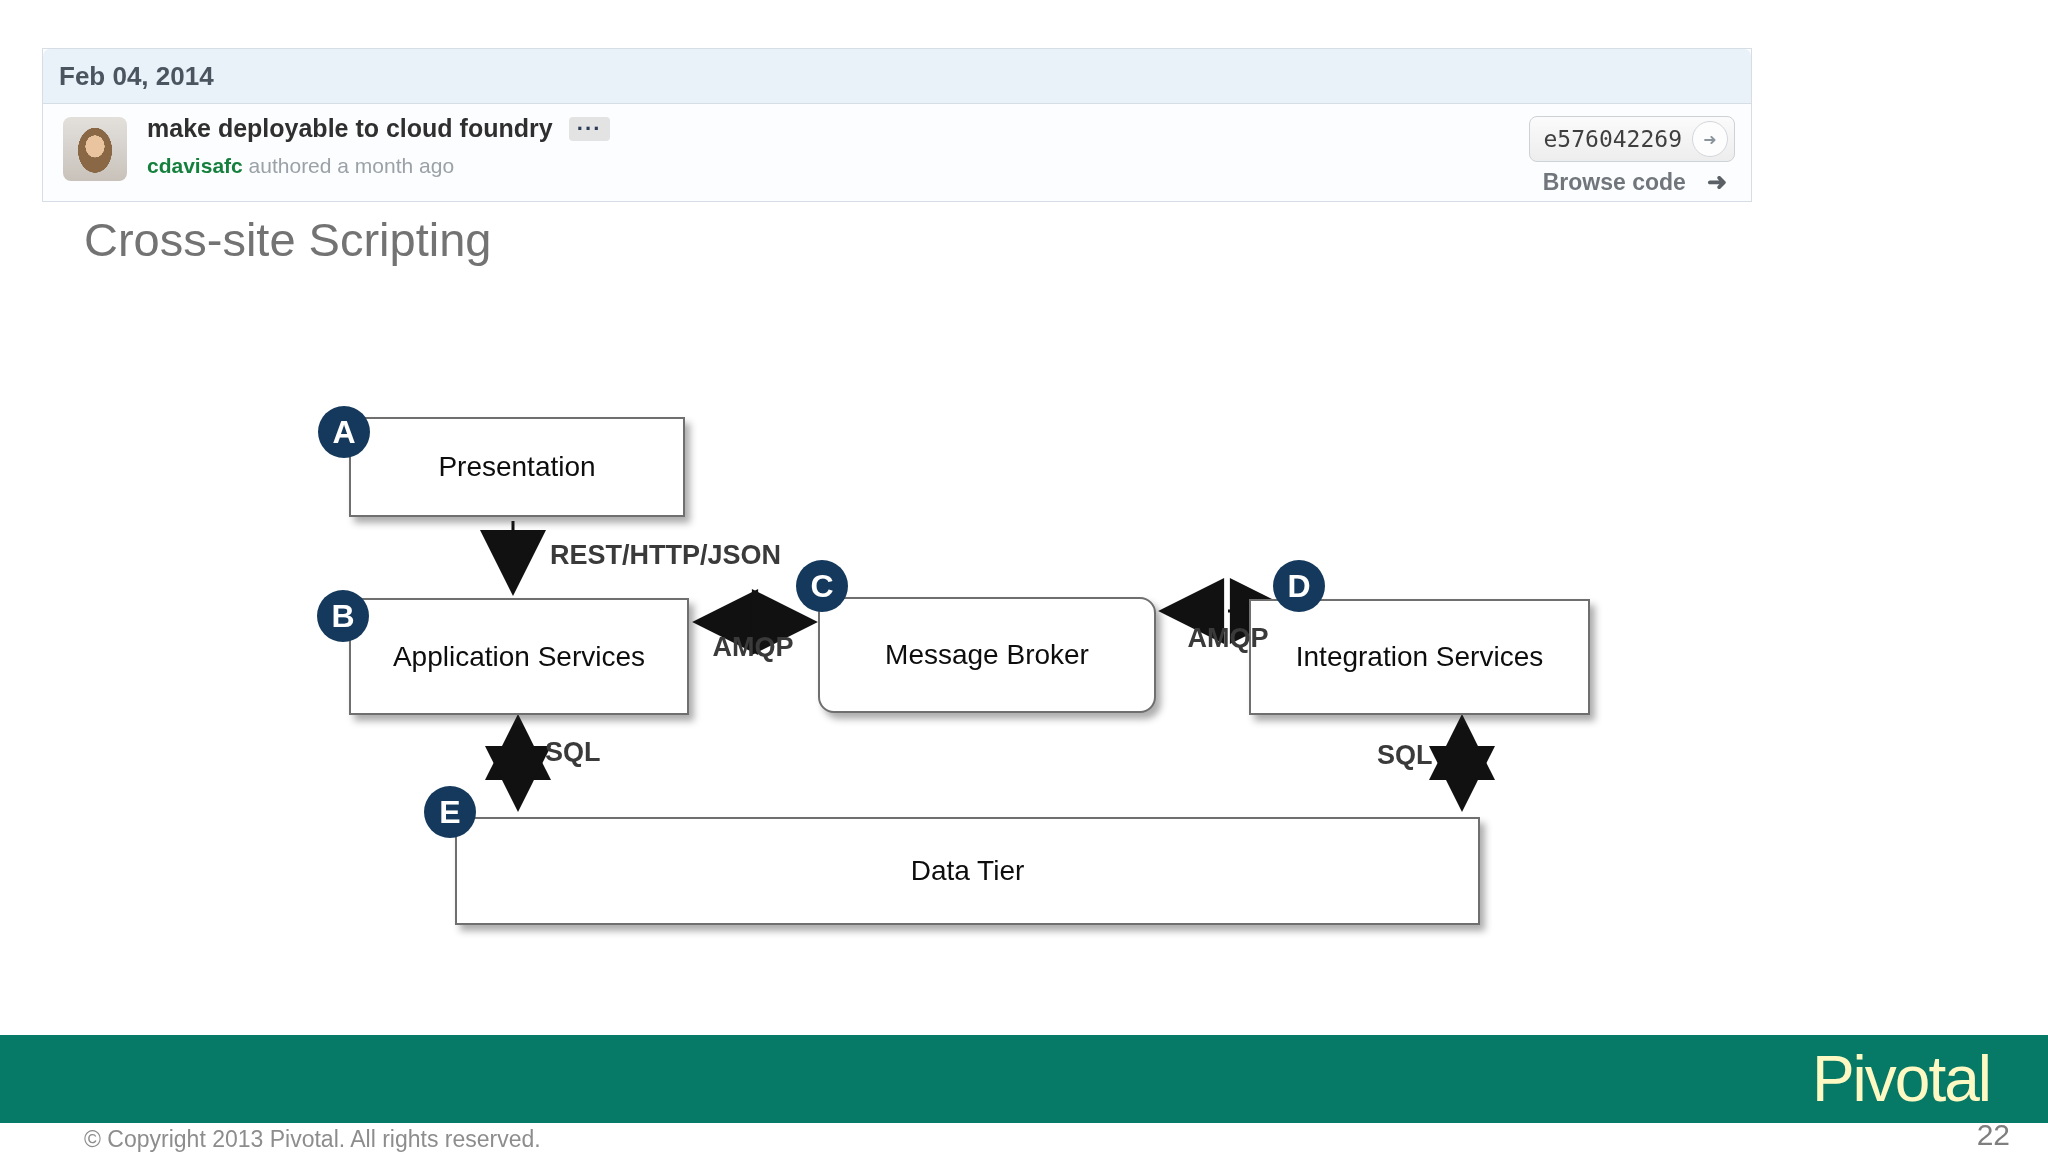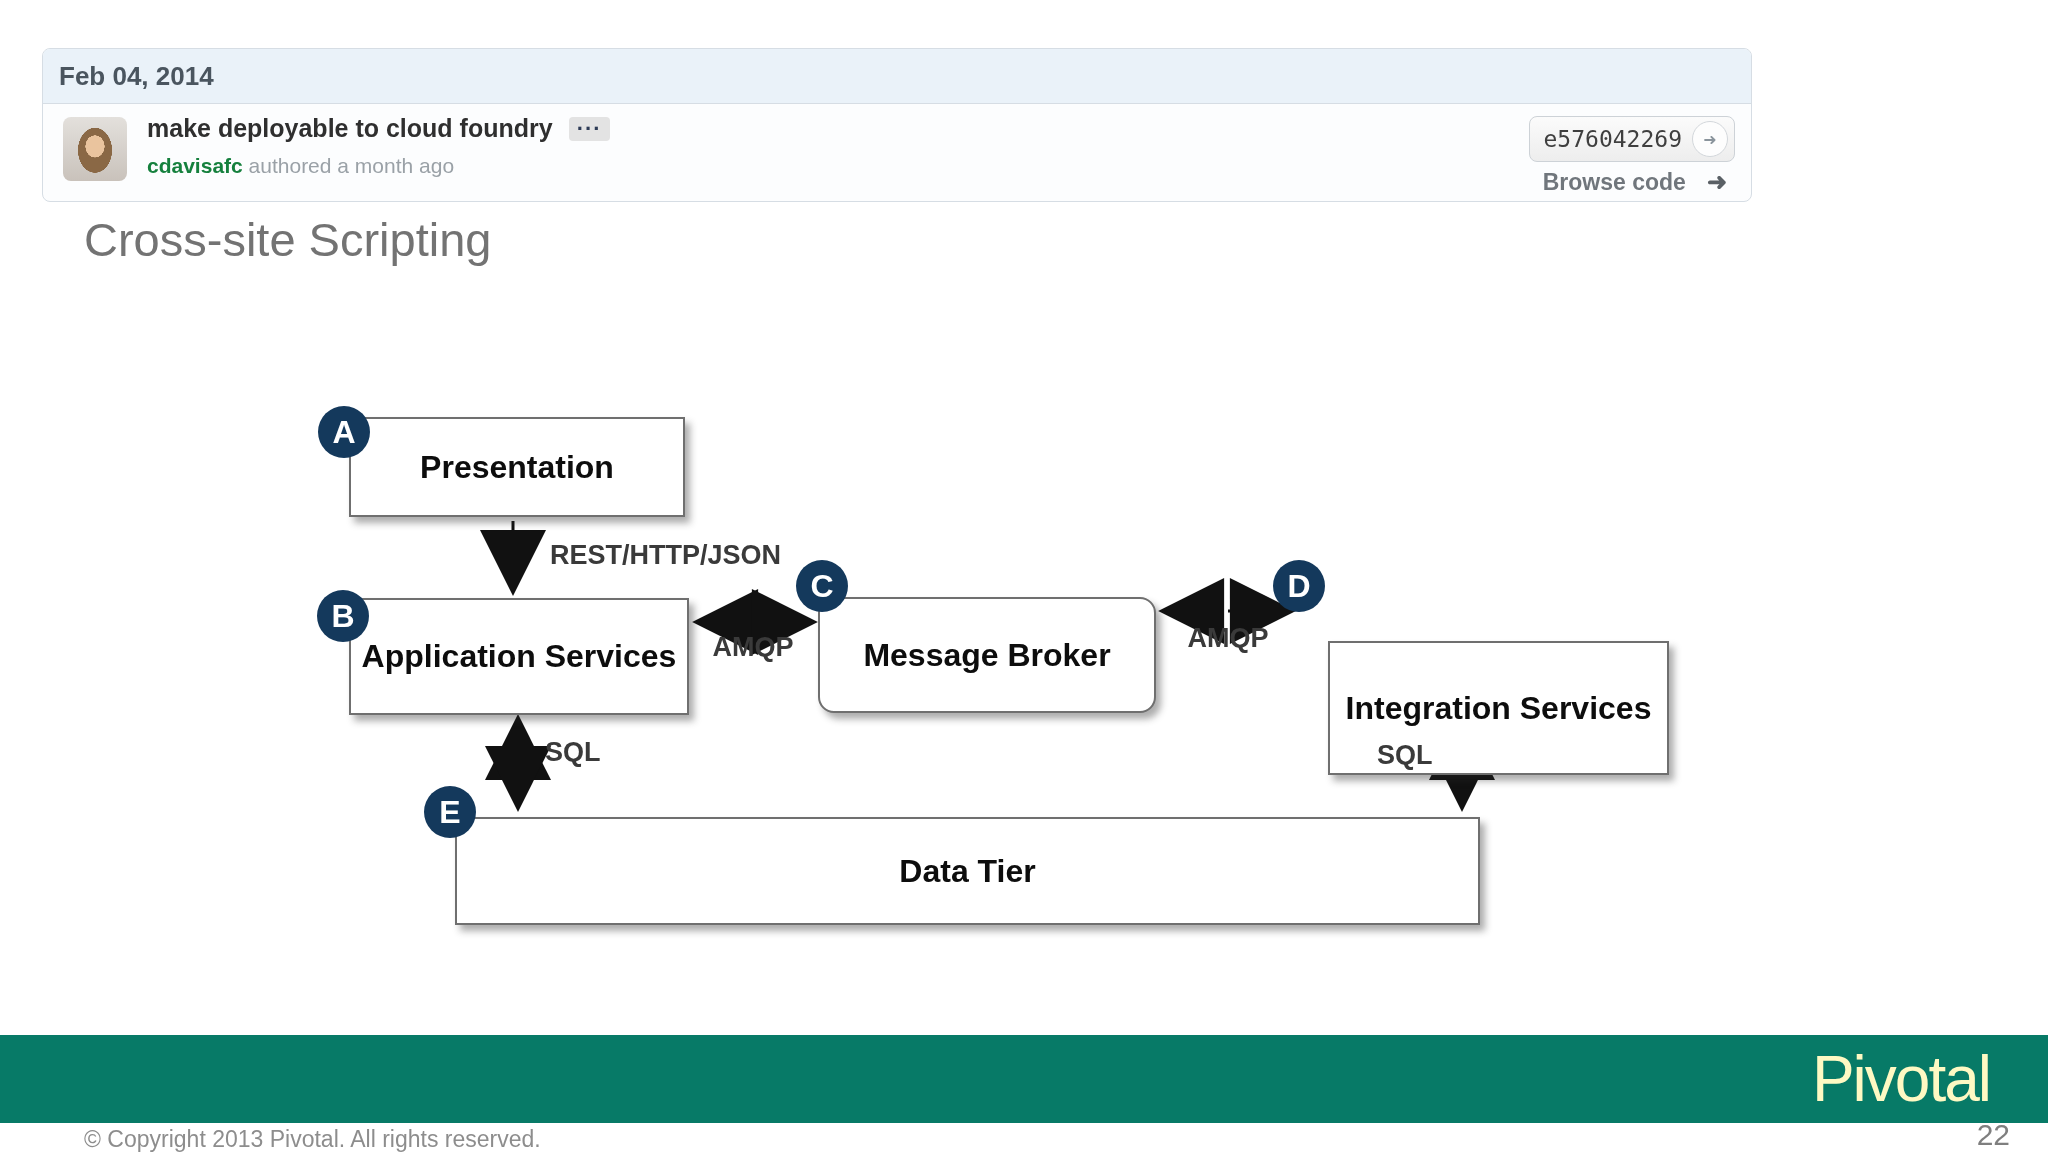--- a/index.html
+++ b/index.html
@@ -1,21 +1,21 @@
 <!DOCTYPE html>
 <html><head>
 <meta charset="utf-8">
 <style>
   html,body{margin:0;padding:0;background:#fff;}
   .stage{position:relative;width:2048px;height:1152px;background:#ffffff;overflow:hidden;
          font-family:"Liberation Sans", sans-serif;}
 
   
   .commit-panel{position:absolute;left:42px;top:48px;width:1710px;height:154px;
-    background:#fcfdfe;border:1px solid #d6dde4;border-radius:8px;box-sizing:border-box;}
+    background:#fcfdfe;border:1px solid #d6dde4;border-radius:0;box-sizing:border-box;}
   .commit-header{height:54px;background:#eaf2f9;border-bottom:1px solid #d6dde4;
     border-radius:7px 7px 0 0;display:flex;align-items:center;padding-left:16px;
     font-size:26px;font-weight:bold;color:#4a555f;}
   .commit-body{position:relative;height:98px;}
   .avatar{position:absolute;left:20px;top:13px;width:64px;height:64px;border-radius:8px;
     background:
       radial-gradient(ellipse 26% 30% at 50% 46%, #eac49e 0 57%, rgba(0,0,0,0) 58%),
       radial-gradient(ellipse 44% 58% at 50% 52%, #8a6845 0 60%, rgba(0,0,0,0) 61%),
       linear-gradient(#e3e0dc,#c9c2bb);
     }
@@ -35,30 +35,30 @@
   .browse-code{position:absolute;right:24px;bottom:6px;font-size:23px;font-weight:bold;color:#70767c;
     display:flex;align-items:center;gap:21px;cursor:pointer;}
   .browse-arrow{color:#5a6065;font-size:24px;}
 
   
   .slide-title{position:absolute;left:84px;top:212px;font-size:47px;color:#737373;}
 
   
   .dnode{position:absolute;background:#ffffff;border:2px solid #6f6f6f;box-sizing:border-box;
     box-shadow:5px 6px 7px rgba(40,40,40,.38);display:flex;align-items:center;justify-content:center;}
-  .dnode .dlabel{font-size:32px;font-weight:bold;color:#0d0d0d;}
+  .dnode .dlabel{font-size:28px;font-weight:normal;color:#0d0d0d;}
   .badge{position:absolute;width:52px;height:52px;border-radius:50%;background:#14395c;color:#fff;
     display:flex;align-items:center;justify-content:center;font-size:32px;font-weight:bold;z-index:3;}
   .edge-label{position:absolute;font-size:27px;font-weight:bold;color:#3a3a3a;}
   .arrows{position:absolute;left:0;top:0;width:2048px;height:1152px;pointer-events:none;}
 
   #node-a{left:349px;top:417px;width:336px;height:100px;}
   #node-b{left:349px;top:598px;width:340px;height:117px;}
   #node-c{left:818px;top:597px;width:338px;height:116px;border-radius:16px;}
-  #node-d{left:1328px;top:599px;width:341px;height:134px;margin-top:42px;}
+  #node-d{left:1249px;top:599px;width:341px;height:116px;}
   #node-e{left:455px;top:817px;width:1025px;height:108px;}
   #badge-a{left:318px;top:406px;}
   #badge-b{left:317px;top:590px;}
   #badge-c{left:796px;top:560px;}
   #badge-d{left:1273px;top:560px;}
   #badge-e{left:424px;top:786px;}
   #edge-rest{left:550px;top:540px;}
   #edge-amqp1{left:700px;top:632px;width:106px;text-align:center;}
   #edge-amqp2{left:1175px;top:623px;width:106px;text-align:center;}
   #edge-sql1{left:545px;top:737px;}

